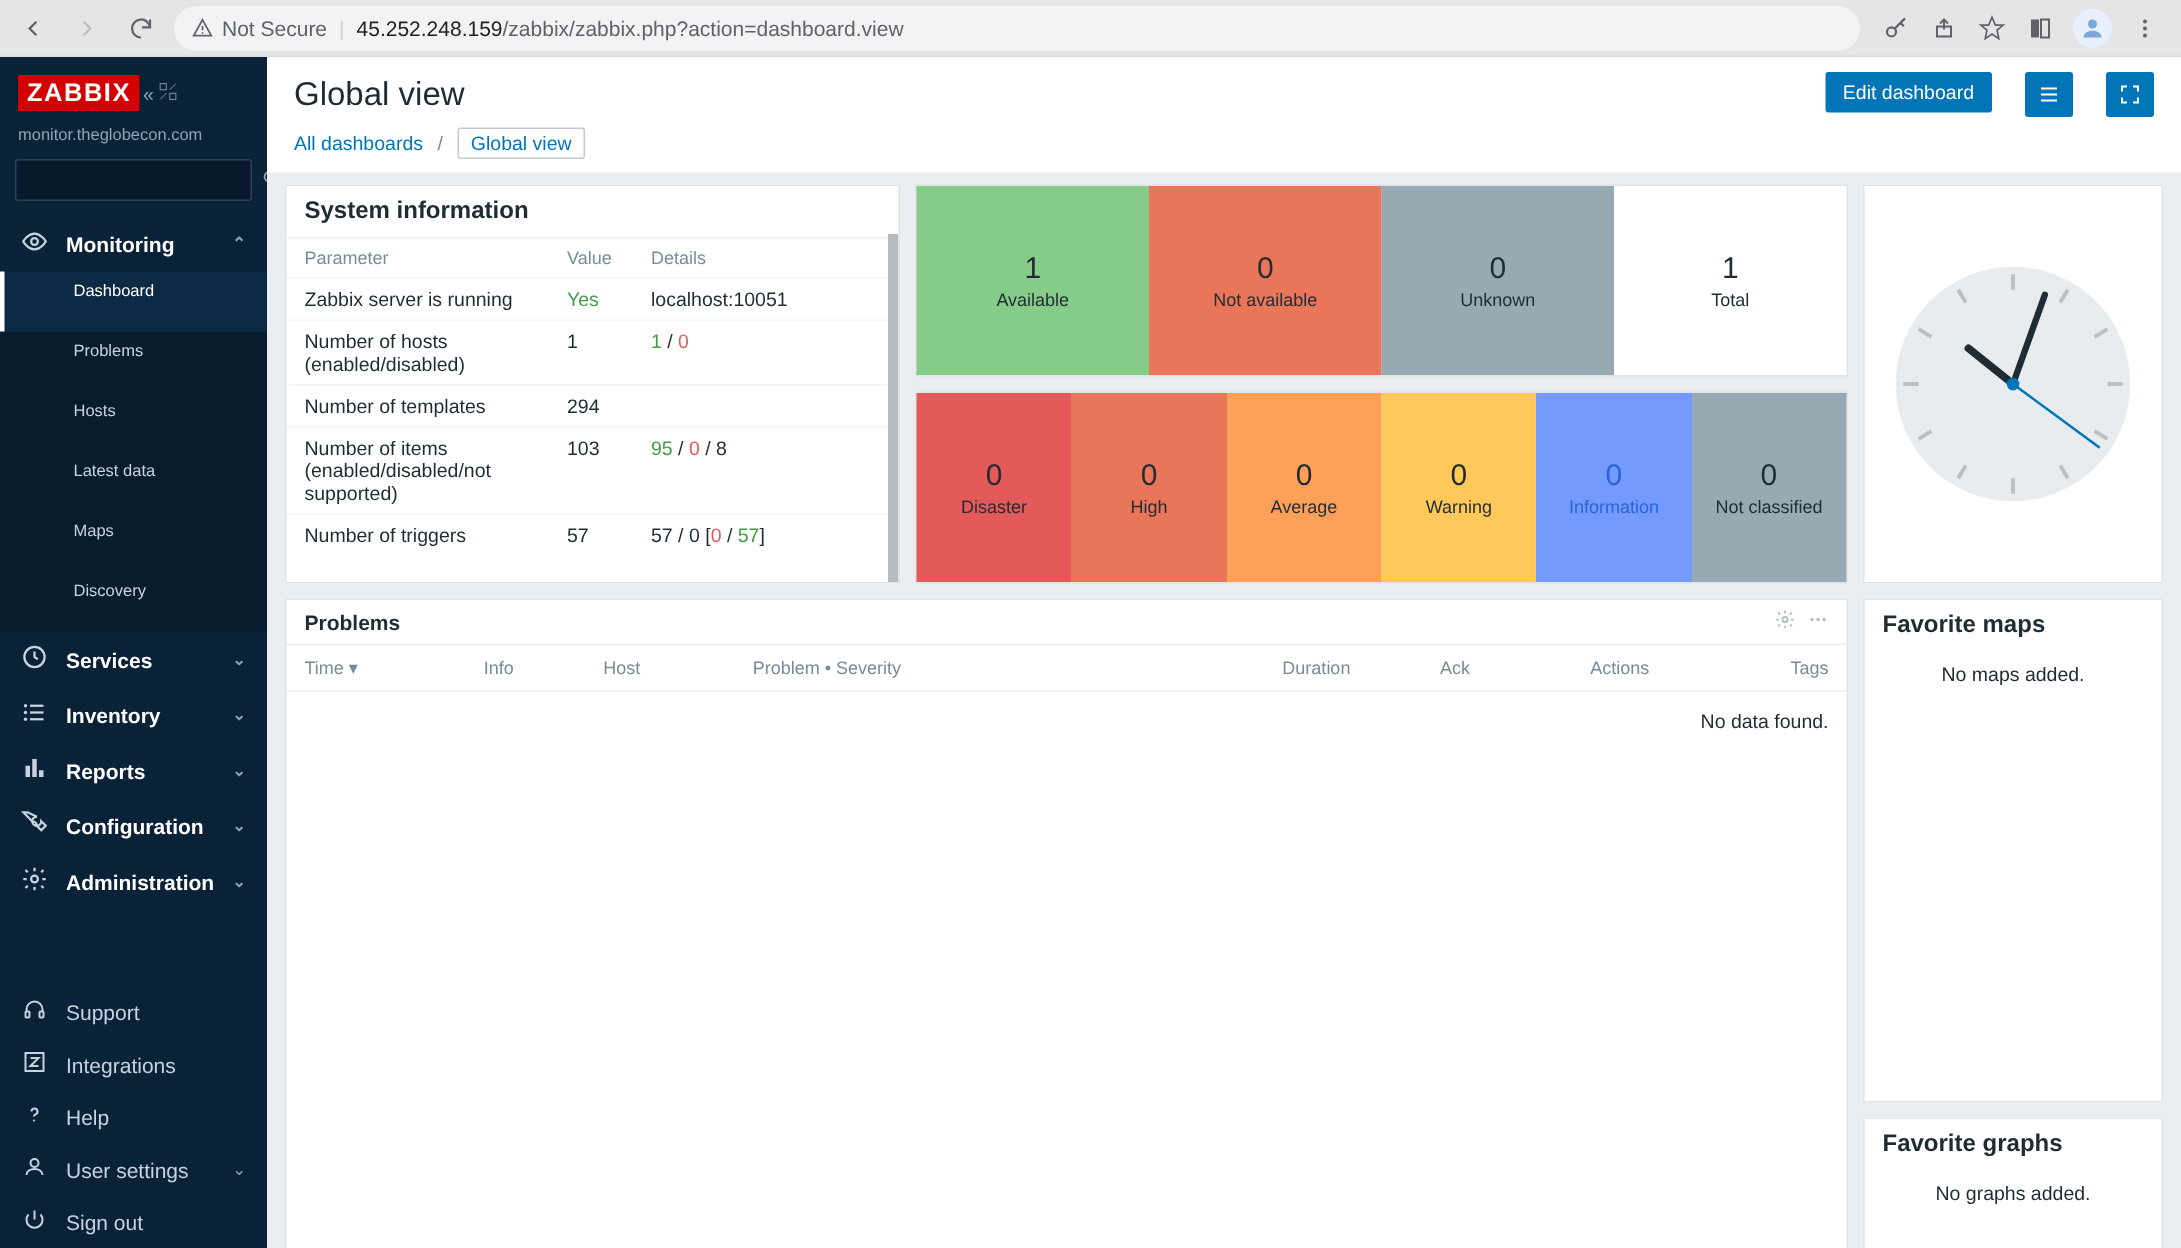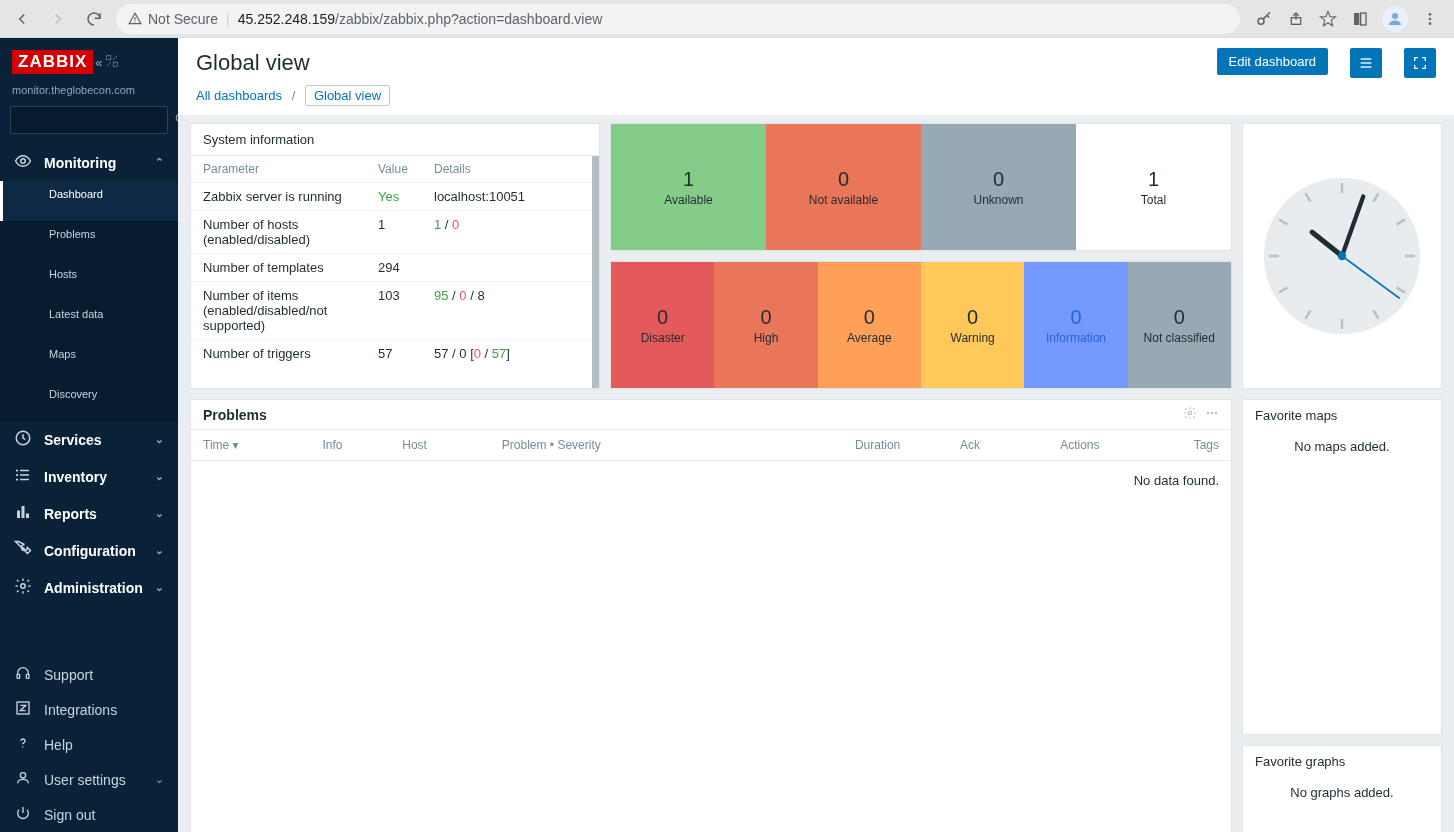--- a/index.html
+++ b/index.html
@@ -39,21 +39,21 @@
 .page-actions{margin-left:auto;display:flex;gap:22px;align-items:flex-start}
 .btn-primary{background:#0275b8;color:#fff;border:none;padding:6px 12px;border-radius:2px;font-size:13px;cursor:pointer}
 .icon-btn{width:32px;height:30px;background:#0275b8;color:#fff;display:flex;align-items:center;justify-content:center;border-radius:2px;cursor:pointer}
 .breadcrumb{padding:6px 18px 12px;background:#fff;font-size:13px}
 .bc-link{color:#0275b8;text-decoration:none;cursor:pointer}
 .bc-sep{color:#768d99;margin:0 6px}
 .bc-current{color:#0275b8;border:1px solid #c0cad2;padding:2px 8px;border-radius:2px;background:#fff}
 
 .dash{padding:8px 12px;display:grid;grid-template-columns:410px 1fr 200px;gap:10px}
 .widget{background:#fff;border:1px solid #dfe4e7}
-.widget-h{padding:8px 12px;font-weight:400;font-size:13px;border-bottom:1px solid #eaedef}
+.widget-h{padding:8px 12px;font-weight:700;font-size:16px;border-bottom:1px solid #eaedef}
 .sysinfo{grid-column:1;grid-row:1;height:266px;overflow:hidden;position:relative}
 .sysinfo::after{content:"";position:absolute;right:0;top:32px;bottom:0;width:7px;background:#b4bcc2}
 .si-head{display:flex;padding:6px 12px;font-size:12px;color:#768d99}
 .si-head .c1{width:175px}.si-head .c2{width:56px}.si-head .c3{flex:1}
 .si-row{display:flex;padding:6px 12px;font-size:13px;border-top:1px solid #f2f4f5}
 .si-row .c1{width:175px}.si-row .c2{width:56px}.si-row .c3{flex:1}
 .green{color:#429e47}.red{color:#e45959}
 
 .availability{grid-column:2;grid-row:1;display:flex;flex-direction:column;gap:10px;border:none;background:transparent}
 .av-row{display:flex;height:128px;border:1px solid #dfe4e7}

